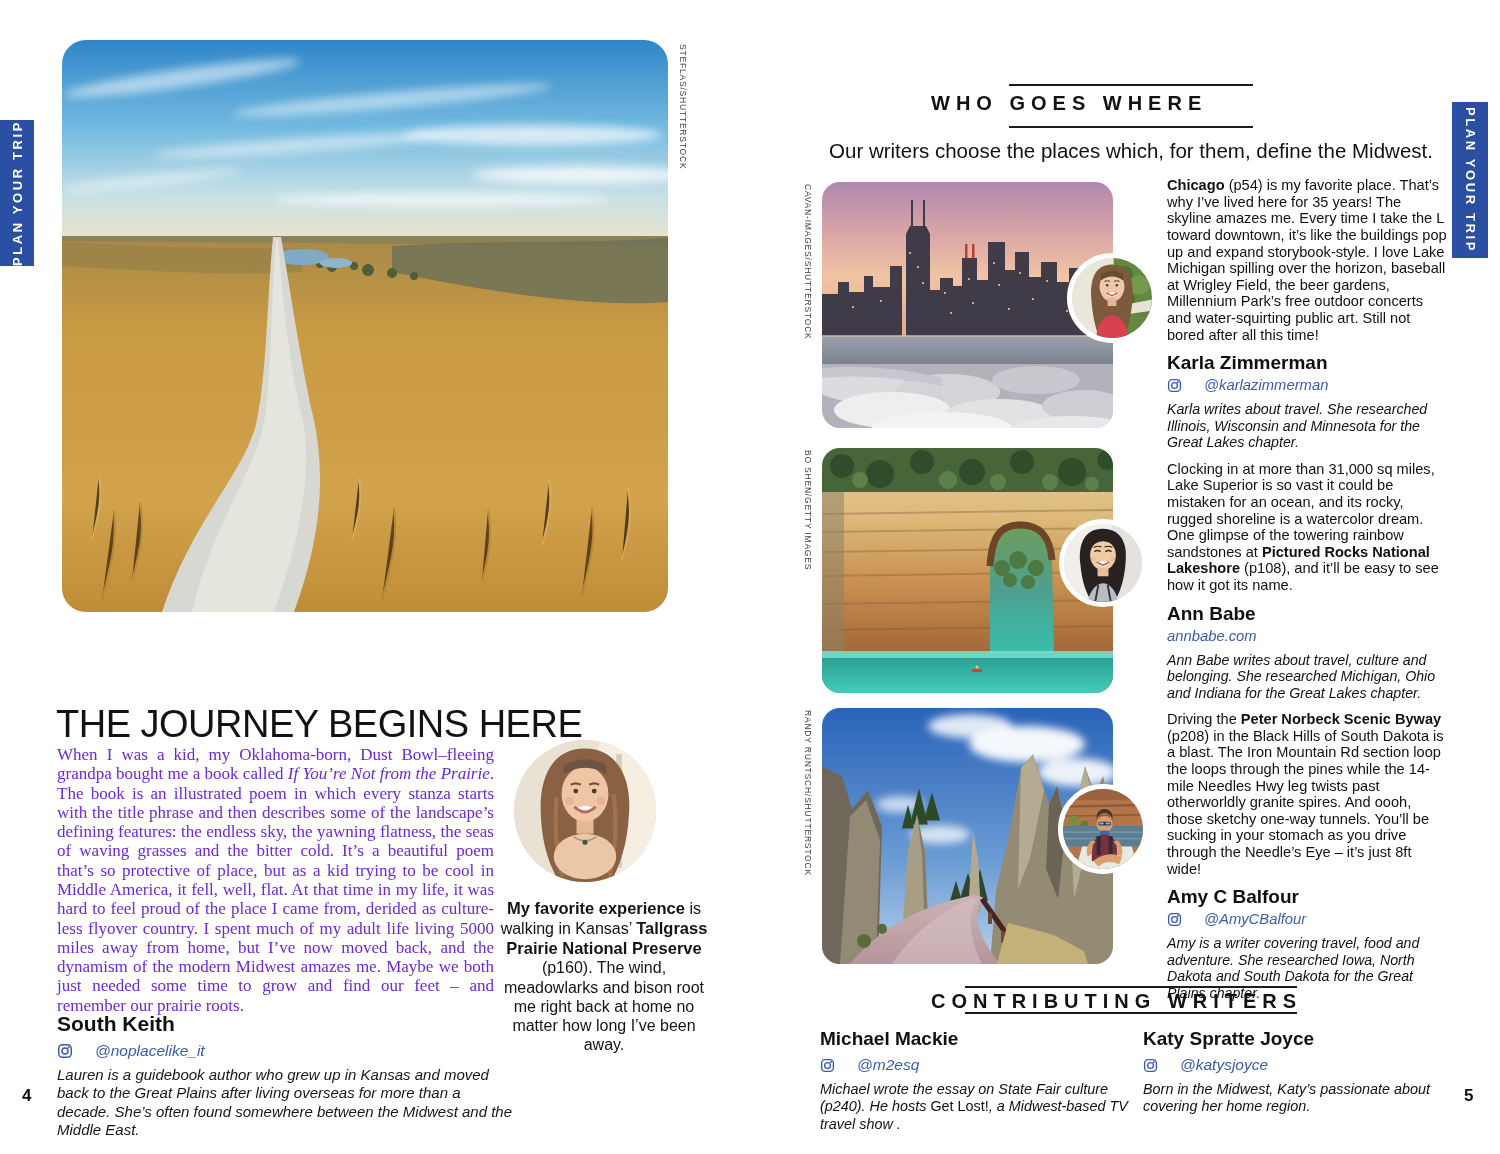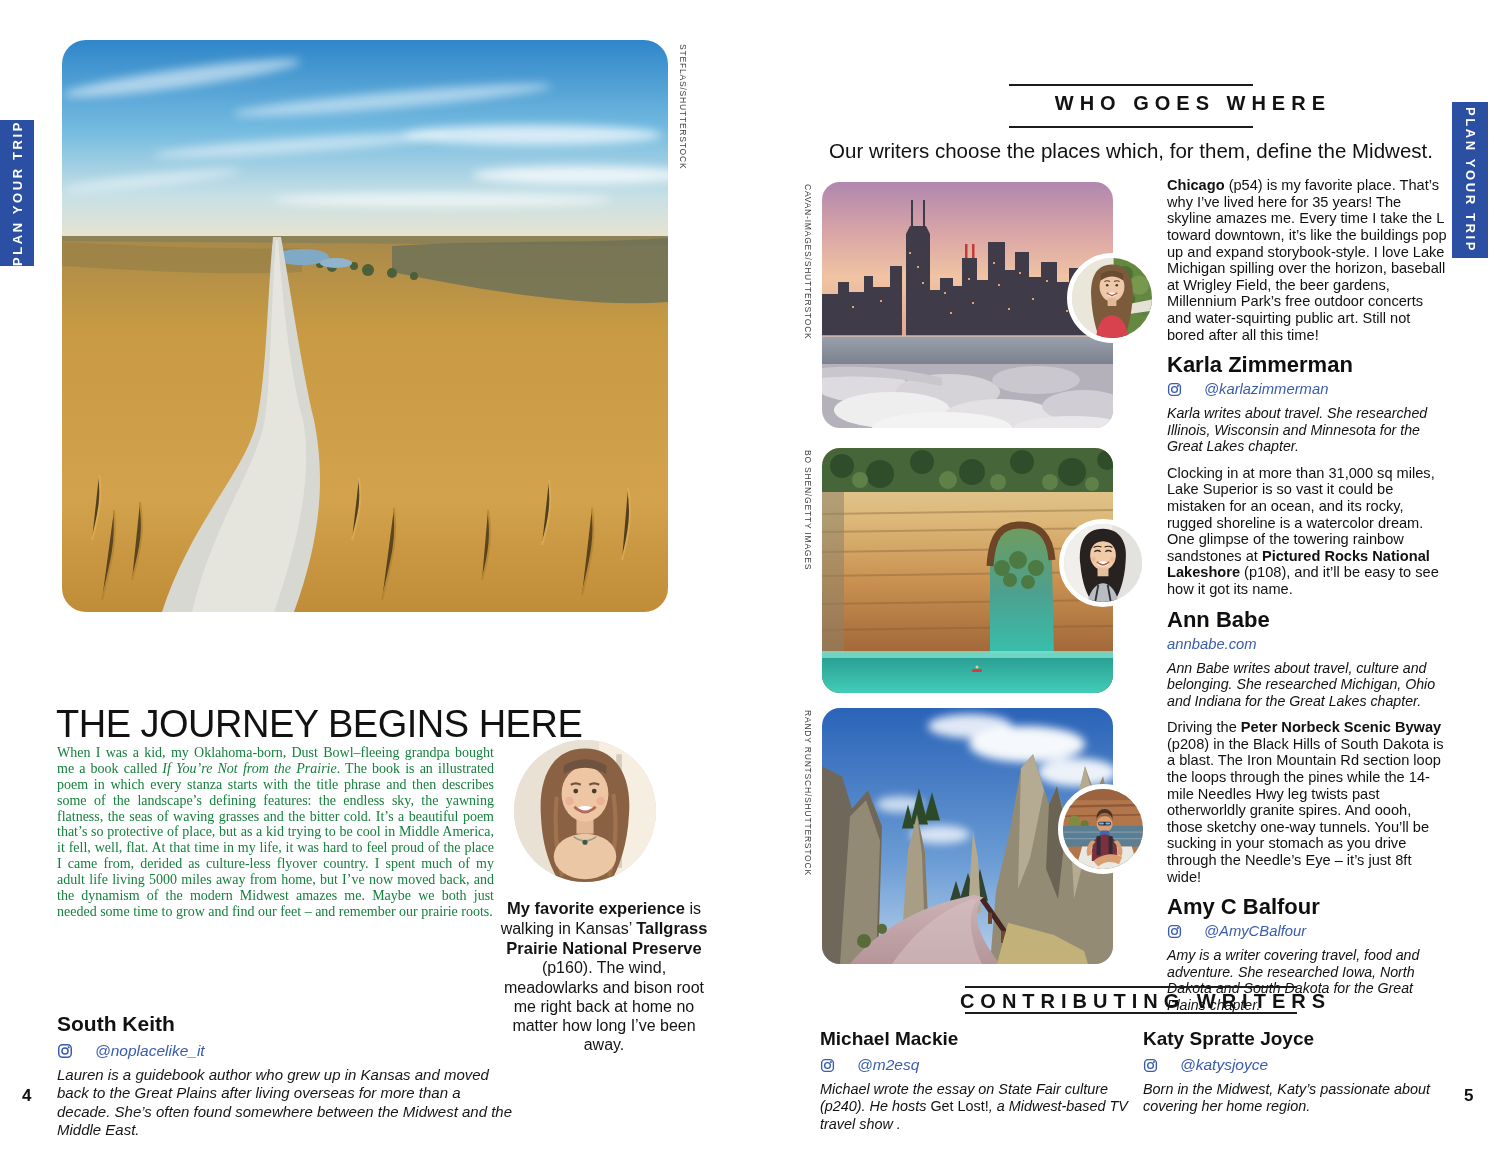--- a/index.html
+++ b/index.html
@@ -24,58 +24,58 @@
   
   .vcredit{position:absolute;writing-mode:vertical-rl;font-size:8.5px;letter-spacing:.8px;color:var(--credit);white-space:nowrap;}
 
   
   .hero{position:absolute;left:62px;top:40px;width:606px;height:572px;border-radius:24px;overflow:hidden;}
   .hero svg{display:block;width:100%;height:100%;}
   .hero-credit{left:678px;top:44px;}
   .hero-caption{position:absolute;left:232px;top:612px;width:436px;text-align:right;font-weight:bold;font-size:16.5px;color:#161616;letter-spacing:-0.2px;}
   .title{position:absolute;left:53px;top:627px;font-size:67px;font-weight:bold;letter-spacing:-2px;color:var(--accent);line-height:1;}
   .subtitle{position:absolute;left:56px;top:703px;font-size:38px;font-weight:normal;letter-spacing:-0.5px;color:#121212;}
-  .intro{position:absolute;left:57px;top:745px;width:437px;font-family:"Liberation Serif",serif;font-size:14px;line-height:1.135;color:#15803d;text-align:justify;}
+  .intro{position:absolute;left:57px;top:745px;width:437px;font-family:"Liberation Serif",serif;font-size:17px;line-height:1.135;color:#6d28d9;text-align:justify;}
   .author-name{position:absolute;left:57px;top:1012px;font-size:21px;font-weight:bold;color:#111;}
   .handle-row{display:flex;align-items:center;gap:22px;color:var(--link);}
   .handle-row .ig{flex:0 0 auto;display:inline-flex;}
   .handle-row em{font-style:italic;font-size:15.5px;}
   .author-handle{position:absolute;left:57px;top:1042px;}
   .author-bio{position:absolute;left:57px;top:1066px;width:458px;font-style:italic;font-size:15px;line-height:1.23;color:#161616;}
 
   .portrait{position:absolute;border-radius:50%;overflow:hidden;background:#ddd;}
   .portrait svg{display:block;width:100%;height:100%;}
   .portrait.ring{border:5px solid #fff;}
   .portrait-lauren{left:514px;top:740px;width:142px;height:142px;}
 
   .favorite{position:absolute;left:498px;top:899px;width:212px;text-align:center;font-size:16px;line-height:1.2;color:#141414;}
   .favorite b{font-size:16.5px;}
 
   
   .rule{position:absolute;height:2px;background:#1c1c1c;}
   .who-rule-top{left:1009px;top:84px;width:244px;}
   .who-rule-bot{left:1009px;top:126px;width:244px;}
-  .who-title{position:absolute;left:931px;top:92px;width:400px;text-align:right;font-size:20px;font-weight:bold;letter-spacing:6px;color:#121212;}
+  .who-title{position:absolute;left:931px;top:92px;width:400px;text-align:left;font-size:20px;font-weight:bold;letter-spacing:6px;color:#121212;}
   .who-intro{position:absolute;left:812px;top:139px;width:638px;text-align:center;font-size:20.5px;color:#111;}
 
   .wfig{position:absolute;left:822px;width:291px;border-radius:18px;overflow:hidden;}
   .wfig svg{display:block;width:100%;height:100%;}
   .wfig.f1{top:182px;height:246px;}
   .wfig.f2{top:448px;height:245px;}
   .wfig.f3{top:708px;height:256px;}
   .wcredit1{left:803px;top:184px;}
   .wcredit2{left:803px;top:450px;}
   .wcredit3{left:803px;top:710px;}
   .portrait-karla{left:1067px;top:253px;width:90px;height:90px;}
   .portrait-ann{left:1059px;top:519px;width:88px;height:88px;}
   .portrait-amy{left:1058px;top:784px;width:90px;height:90px;}
 
   .who-col{position:absolute;left:1167px;top:177px;width:281px;color:#111;}
   .who-col p.wpara{font-size:14.6px;line-height:1.14;margin:0 0 9px;}
-  .who-col h3{font-size:22px;font-weight:bold;margin:6px 0 3px;color:#0f0f0f;}
+  .who-col h3{font-size:19px;font-weight:bold;margin:6px 0 3px;color:#0f0f0f;}
   .who-col .handle-row{margin:0 0 5px;}
   .who-col .handle-row em{font-size:14.8px;}
   .who-col p.wbio{font-style:italic;font-size:14.2px;line-height:1.16;margin:8px 0 10px;}
   .weblink{color:var(--link);font-style:italic;font-size:14.8px;margin:0 0 5px;}
 
   .contrib-rule-top{left:965px;top:986px;width:332px;}
   .contrib-rule-bot{left:965px;top:1012px;width:332px;}
   .contrib-title{left:931px;top:990px;}
   .contrib-col{position:absolute;top:1028px;color:#111;}
   .contrib-col h3{font-size:19px;font-weight:bold;margin:0 0 6px;}

